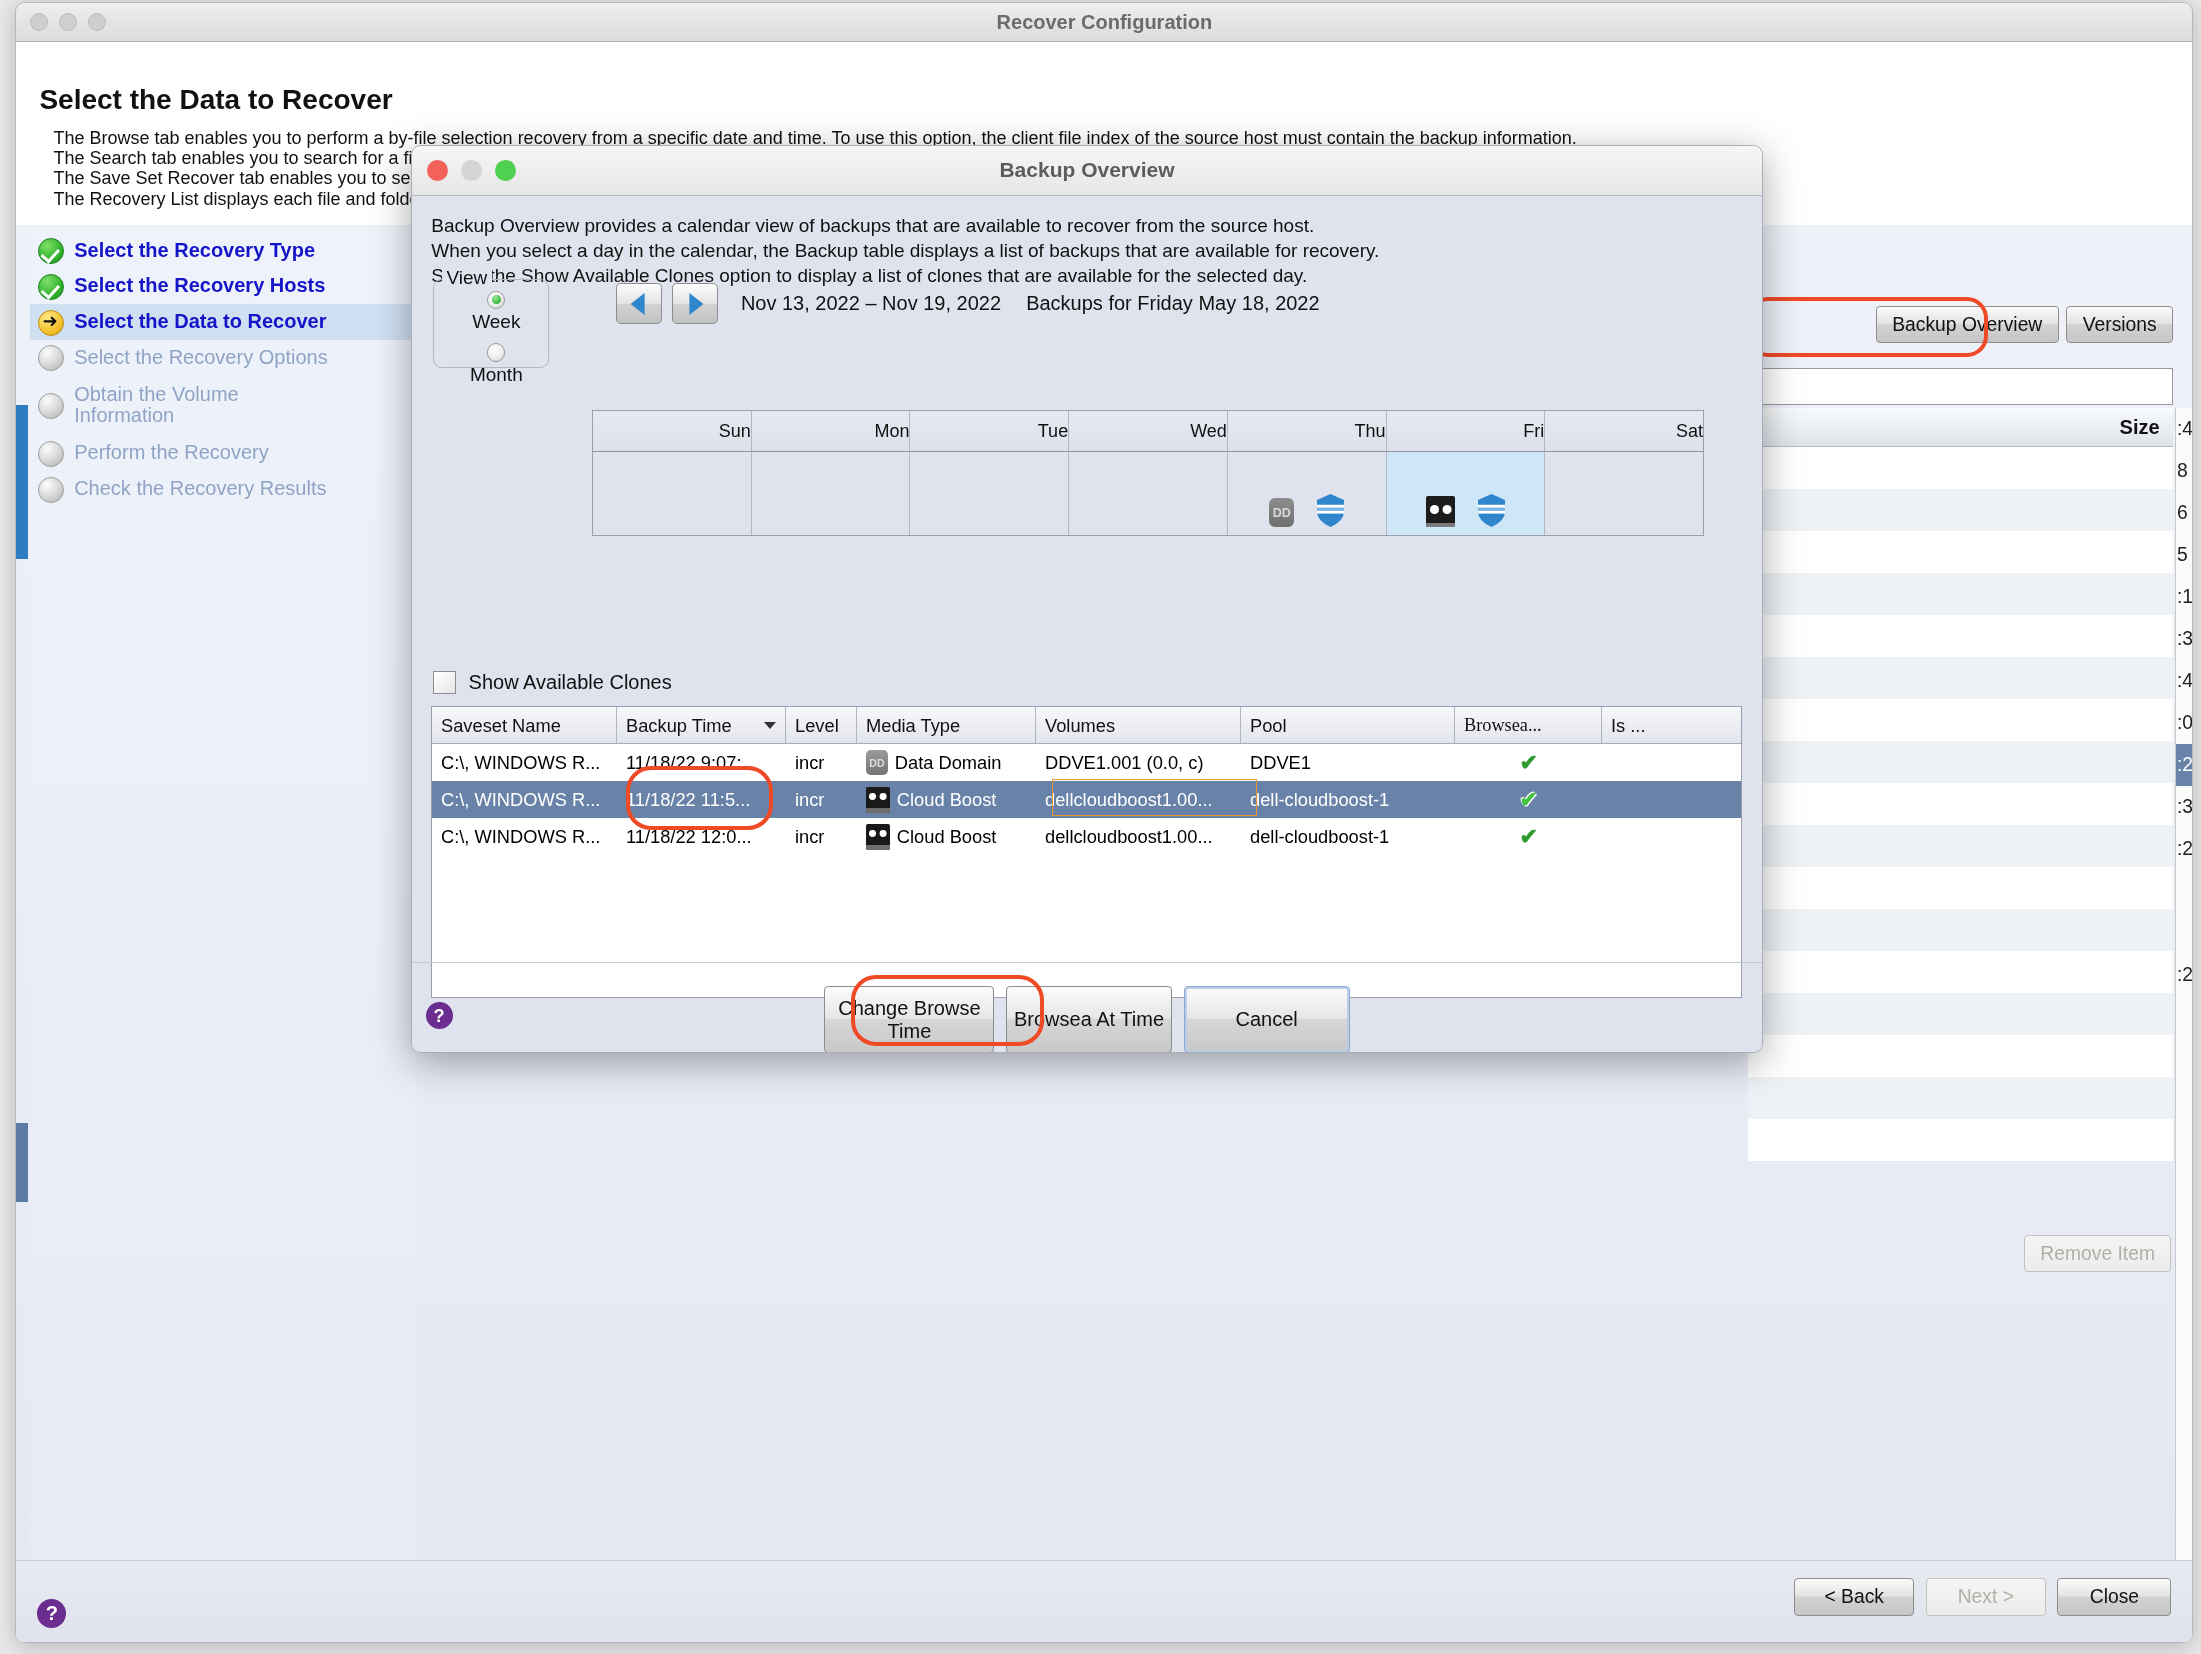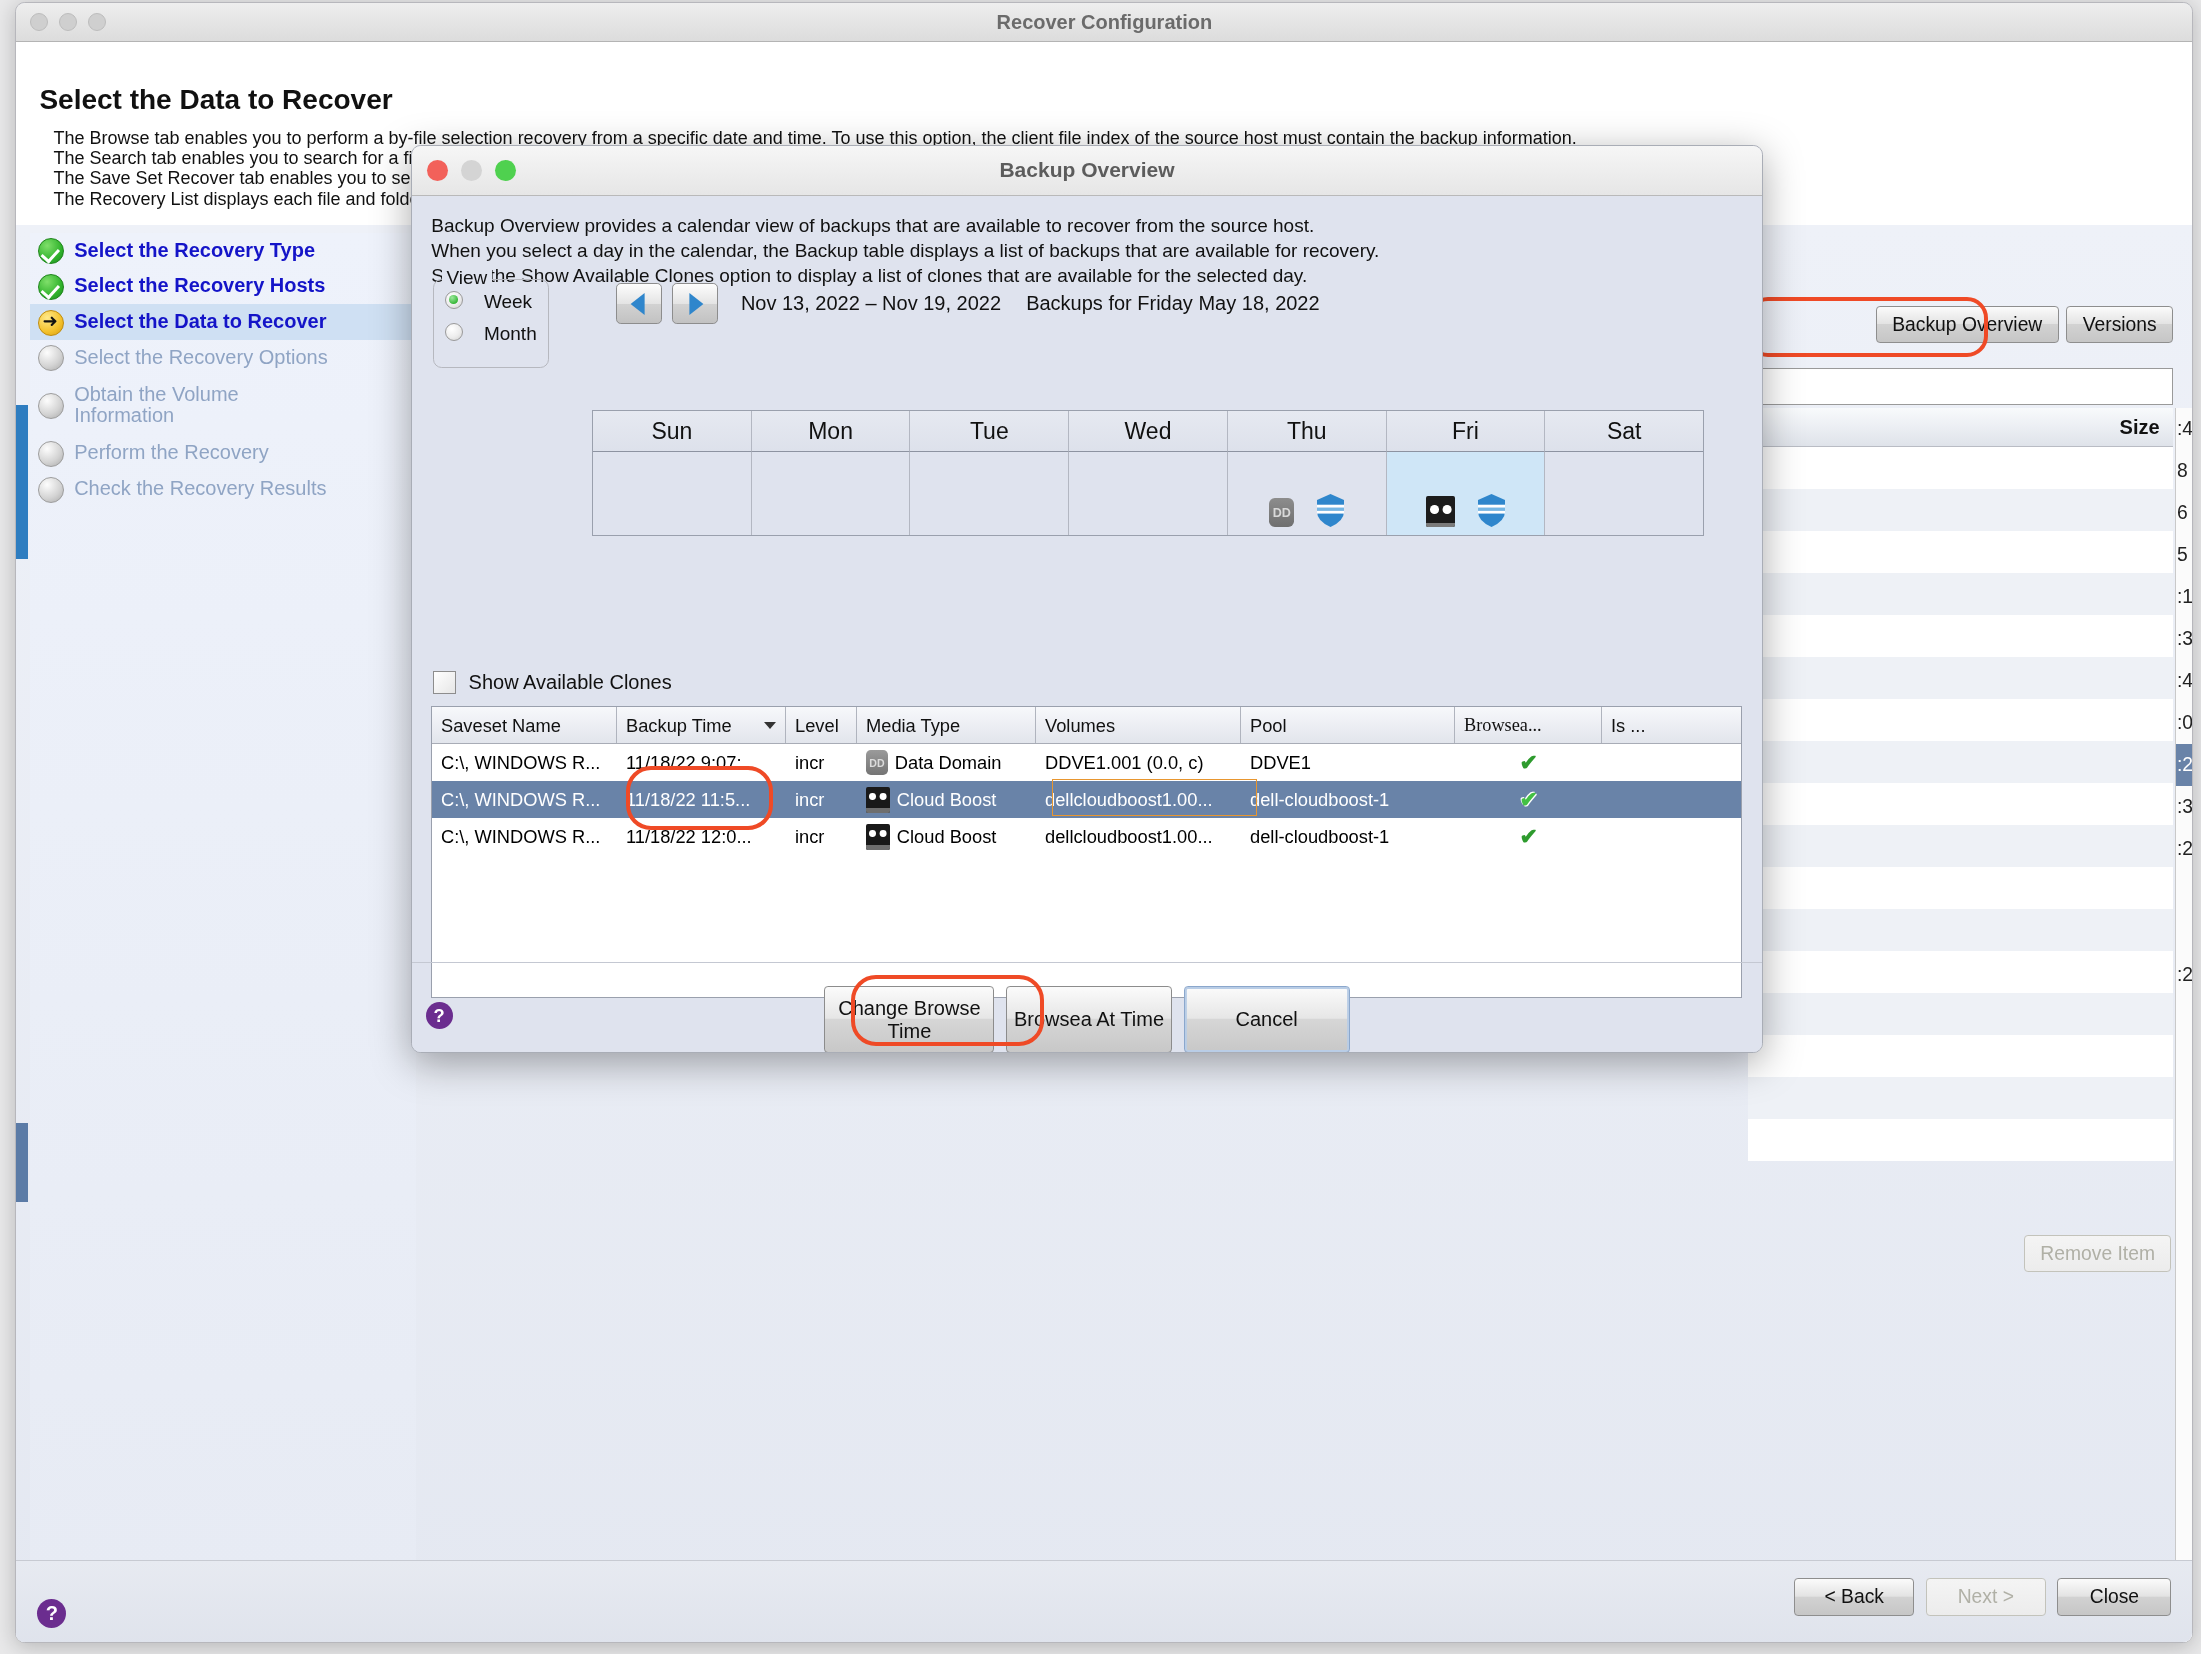--- a/index.html
+++ b/index.html
@@ -208,21 +208,21 @@
   #view-group {
     position: absolute; left: 21px; top: 83px;
     width: 116px; height: 89px;
     border: 1px solid #b6b8bf; border-radius: 8.7px;
   }
   #view-legend {
     position: absolute; left: 7.7px; top: -13.5px;
     background: #dfe3ee; padding: 0 4.8px;
     font-size: 19px; color: #111;
   }
-  .radio-row { display: flex; align-items: flex-start; gap: 21px; margin: 10.6px 0 0 10.6px; }
+  .radio-row { display: flex; align-items: center; gap: 2px; margin: 10.6px 0 0 10.6px; flex-direction: column; }
   .radio {
     width: 18.3px; height: 18.3px; border-radius: 50%;
     background: radial-gradient(circle at 36% 30%, #ffffff 0%, #ededed 55%, #cfcfcf 100%);
     border: 1px solid #9a9a9a; position: relative;
   }
   .radio.on::after {
     content: ""; position: absolute; left: 3.9px; top: 3.9px;
     width: 8.7px; height: 8.7px; border-radius: 50%;
     background: radial-gradient(circle at 35% 30%, #9ce89c 0%, #3bb93b 70%, #249124 100%);
   }
@@ -244,22 +244,22 @@
   #backups-for { font-size: 20px; color: #111; margin-left: 15.4px; white-space: nowrap; }
 
   
   #calendar {
     position: absolute; left: 180px; top: 214px;
     width: 1112px; border: 1px solid #9aa0ad;
     background: #dfe3ee;
   }
   #cal-head { display: flex; }
   .cal-hcell {
-    flex: 1 1 0; height: 41px; line-height: 41px; text-align: center;
-    font-size: 23px; color: #111;
+    flex: 1 1 0; height: 41px; line-height: 41px; text-align: right;
+    font-size: 18px; color: #111;
     background: linear-gradient(to bottom,#e6e9f1 0%,#dde1eb 100%);
     border-right: 1px solid #b3b7c2;
     border-bottom: 1.9px solid #8d93a1;
   }
   .cal-hcell:last-child { border-right: none; }
   #cal-body { display: flex; height: 83px; }
   .cal-cell {
     flex: 1 1 0; border-right: 1px solid #b3b7c2;
     position: relative;
     background: #dfe3ee;

